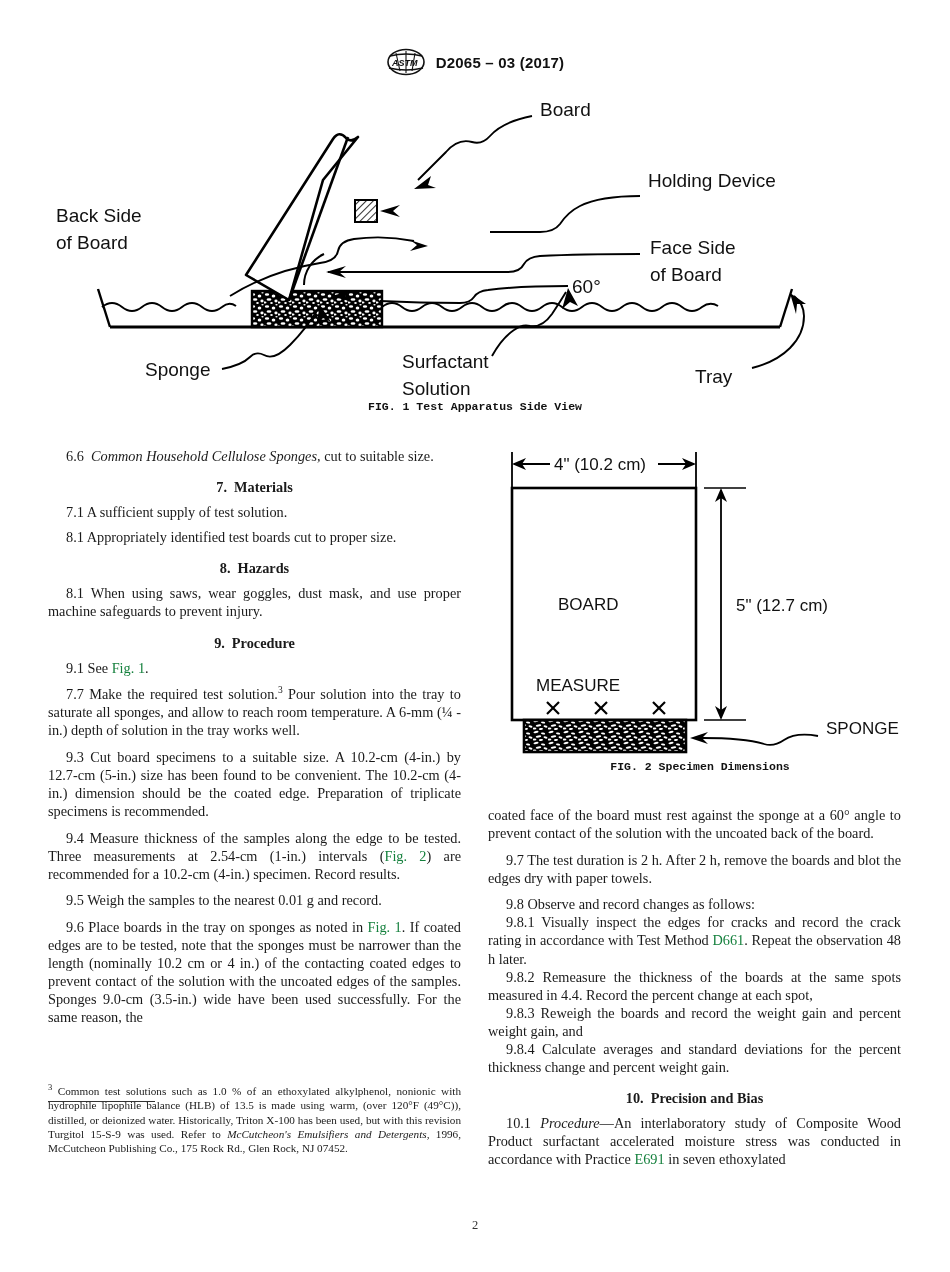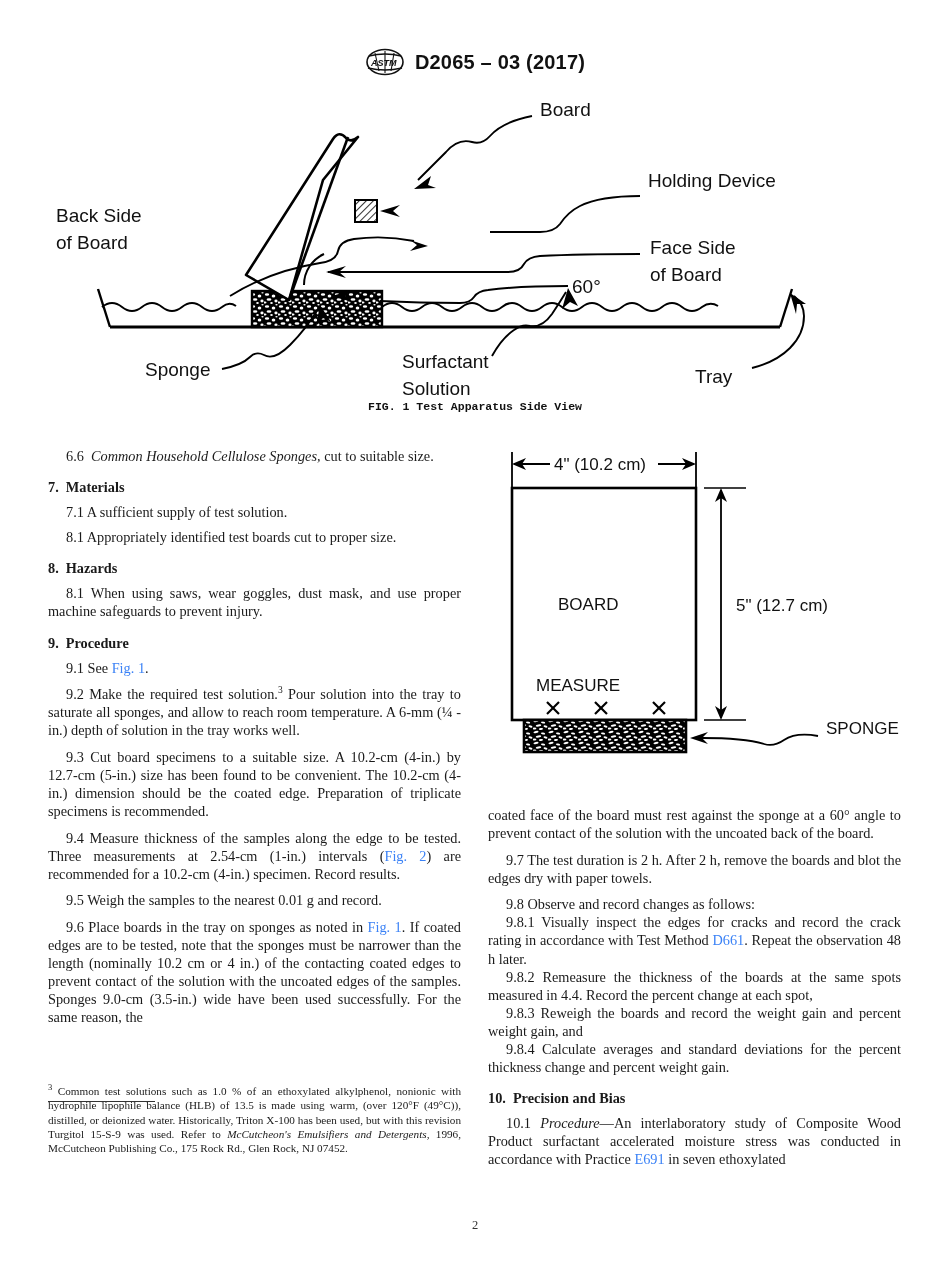--- a/index.html
+++ b/index.html
@@ -36,21 +36,21 @@
   .astm-logo {
     display: inline-block;
     width: 40px;
     height: 28px;
     position: relative;
   }
   .astm-logo svg { display: block; }
   .header-title {
     font-family: "Liberation Sans", sans-serif;
     font-weight: bold;
-    font-size: 20px;
+    font-size: 15px;
     letter-spacing: 0.2px;
     color: #111;
   }
 
   
   .fig1-wrap {
     position: absolute;
     top: 88px;
     left: 40px;
     width: 870px;
@@ -90,26 +90,26 @@
   }
   p.indent { text-indent: 18px; }
   p.noindent { text-indent: 0; }
   p.gap { margin-top: 8.5px; }
   p.gap-sm { margin-top: 0px; }
 
   h3.sec {
     font-size: 14.3px;
     font-weight: bold;
     margin: 13px 0 7px 0;
-    text-align: left;
+    text-align: center;
   }
   h3.sec .num { margin-right: 7px; }
 
   .it { font-style: italic; }
-  .lnk { color: #3b82f6; }
+  .lnk { color: #15803d; }
   sup.fn { font-size: 9.5px; vertical-align: super; line-height: 0; }
 
   
   .footnote-rule {
     position: absolute;
     left: 48px;
     top: 1101px;
     width: 107px;
     height: 0;
     border-top: 1px solid #333;
@@ -308,39 +308,40 @@
       <g font-family="Liberation Sans, sans-serif" font-size="17" fill="#111">
         <text x="66" y="26">4" (10.2 cm)</text>
         <text x="248" y="167">5" (12.7 cm)</text>
         <text x="70" y="166">BOARD</text>
         <text x="48" y="247">MEASURE</text>
         <text x="338" y="290">SPONGE</text>
       </g>
     </svg>
   </div>
 
+  <div class="fig-caption" id="fig2-caption">FIG. 2 Specimen Dimensions</div>
 
   <div class="col col-left">
 
     <p class="indent"><span>6.6</span>&nbsp;&nbsp;<span class="it">Common Household Cellulose Sponges,</span><span> cut to suitable size.</span></p>
 
     <h3 class="sec"><span class="num">7.</span><span>Materials</span></h3>
 
     <p class="indent">7.1  A sufficient supply of test solution.</p>
     <p class="indent gap-sm" style="margin-top:7px">8.1  Appropriately identified test boards cut to proper size.</p>
 
     <h3 class="sec"><span class="num">8.</span><span>Hazards</span></h3>
 
     <p class="indent">8.1  When using saws, wear goggles, dust mask, and use proper machine safeguards to prevent injury.</p>
 
     <h3 class="sec"><span class="num">9.</span><span>Procedure</span></h3>
 
     <p class="indent"><span>9.1  See </span><span class="lnk">Fig. 1</span><span>.</span></p>
 
-    <p class="indent gap"><span>9.2  Make the required test solution.</span><sup class="fn">3</sup><span> Pour solution into the tray to saturate all sponges, and allow to reach room temperature. A 6-mm (¼ -in.) depth of solution in the tray works well.</span></p>
+    <p class="indent gap"><span>7.7  Make the required test solution.</span><sup class="fn">3</sup><span> Pour solution into the tray to saturate all sponges, and allow to reach room temperature. A 6-mm (¼ -in.) depth of solution in the tray works well.</span></p>
 
     <p class="indent gap">9.3  Cut board specimens to a suitable size. A 10.2-cm (4-in.) by 12.7-cm (5-in.) size has been found to be convenient. The 10.2-cm (4-in.) dimension should be the coated edge. Preparation of triplicate specimens is recommended.</p>
 
     <p class="indent gap"><span>9.4  Measure thickness of the samples along the edge to be tested. Three measurements at 2.54-cm (1-in.) intervals (</span><span class="lnk">Fig. 2</span><span>) are recommended for a 10.2-cm (4-in.) specimen. Record results.</span></p>
 
     <p class="indent gap">9.5  Weigh the samples to the nearest 0.01 g and record.</p>
 
     <p class="indent gap"><span>9.6  Place boards in the tray on sponges as noted in </span><span class="lnk">Fig. 1</span><span>. If coated edges are to be tested, note that the sponges must be narrower than the length (nominally 10.2 cm or 4 in.) of the contacting coated edges to prevent contact of the solution with the uncoated edges of the samples. Sponges 9.0-cm (3.5-in.) wide have been used successfully. For the same reason, the</span></p>
   </div>
 

